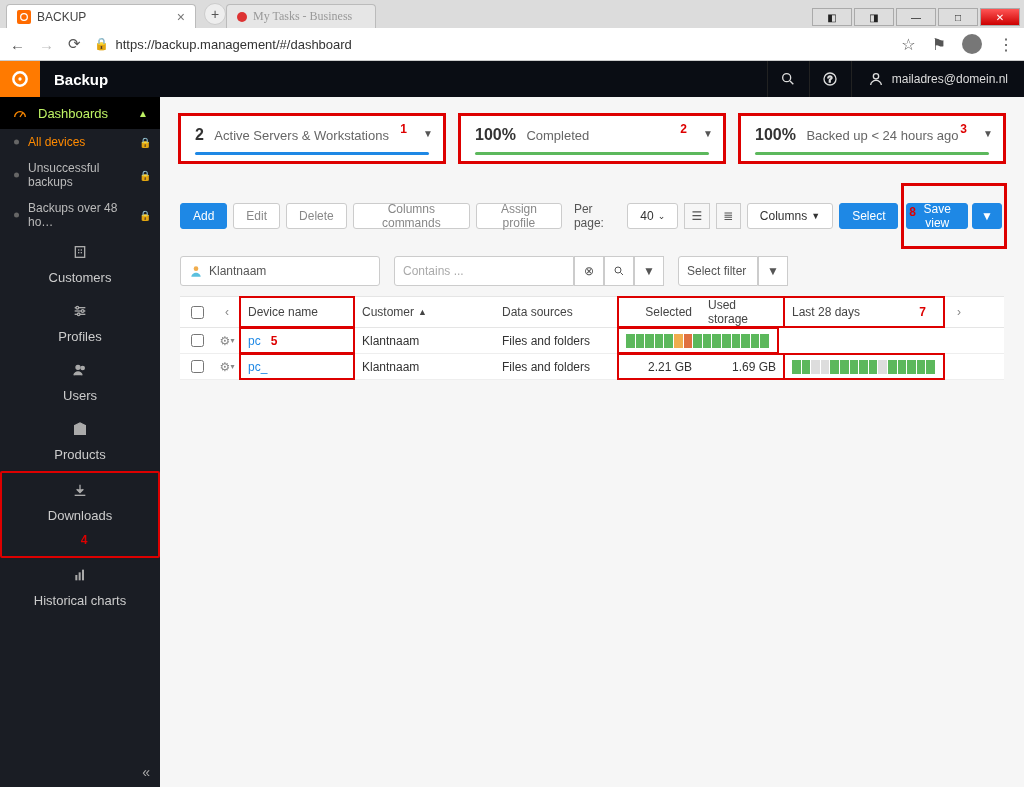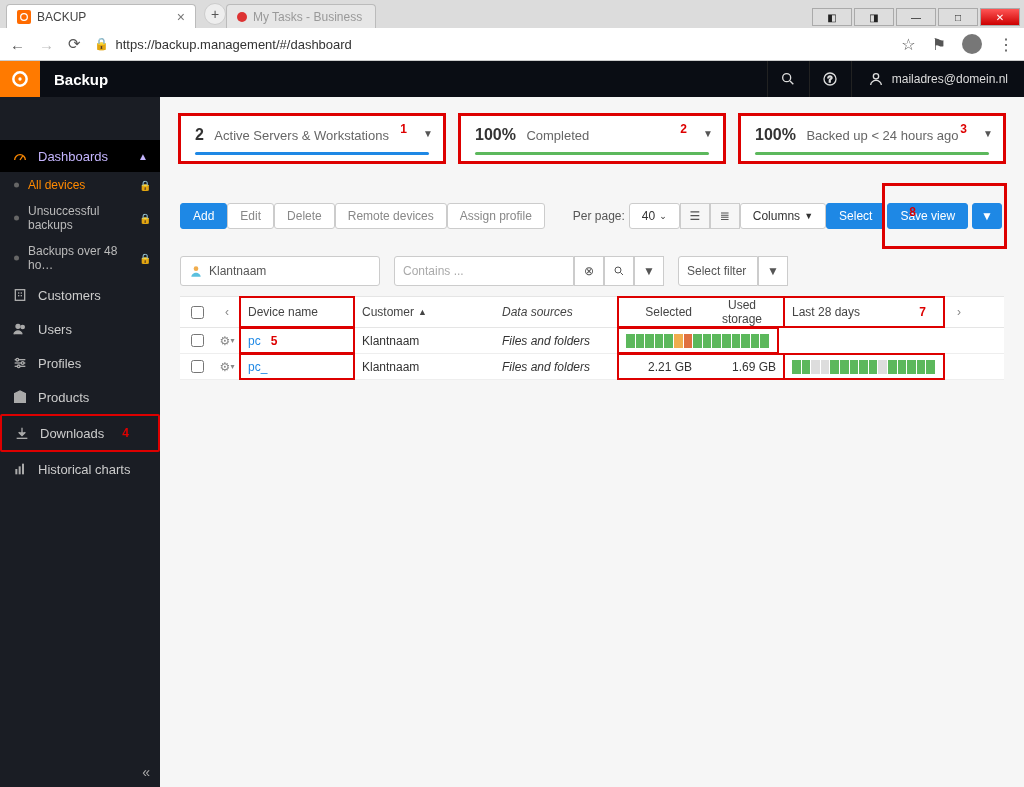--- a/index.html
+++ b/index.html
@@ -29,45 +29,45 @@
 .app-brand svg{width:20px;height:20px;}
 .app-title { font-size:15px; font-weight:600; padding-left:14px; }
 .app-header .spacer{flex:1;}
 .hdr-icon-btn { width:42px; height:36px; display:flex; align-items:center; justify-content:center; border-left:1px solid #222; color:#ddd;}
 .hdr-user { border-left:1px solid #222; padding:0 16px; font-size:12px; display:flex; align-items:center; gap:8px; color:#ddd; height:36px;}
 
 
 .app-body { display:flex; height: calc(787px - 28px - 32px - 36px); }
 .sidebar { width:160px; background:#1a1d24; color:#ccc; font-size:13px; display:flex; flex-direction:column; position:relative;}
 .side-section { display:flex; align-items:center; padding:8px 12px; gap:10px; cursor:pointer;}
-.side-section.active { background:#000; color:#c4b5fd;margin-top:43px; }
+.side-section.active { background:#000; color:#bef264; }
 .side-section .chev { margin-left:auto; font-size:10px;}
 .side-sub { padding:6px 8px 6px 28px; font-size:12px; color:#bbb; display:flex; align-items:center; position:relative;}
 .side-sub.orange { color:#ff8a00; }
 .side-sub::before{ content:""; position:absolute; left:14px; top:50%; width:5px; height:5px; background:#666; border-radius:50%; transform:translateY(-50%);}
 .side-sub .lockicon{ margin-left:auto; font-size:10px; color:#888;}
-.side-item { display:flex; align-items:center; padding:9px 12px; gap:10px; cursor:pointer; font-size:13px;}
+.side-item { display:flex; align-items:center; padding:9px 12px; gap:10px; cursor:pointer; font-size:13px;flex-direction:column;}
 .side-item svg{width:16px;height:16px; fill:#aaa;}
 .side-collapse { position:absolute; bottom:8px; right:10px; color:#aaa; font-size:14px;}
 .downloads-hl { border:2px solid #d00; border-radius:2px; }
 .downloads-num { color:#d00; font-weight:bold; margin-left:8px; font-size:12px;}
 
 
 .main { flex:1; background:#f6f6f6; padding:18px 20px 0 20px; position:relative;}
 .stat-row { display:flex; gap:16px; }
 .stat-card { flex:1; background:#fff; border:1px solid #ddd; padding:10px 14px 6px 14px; position:relative; outline:3px solid #d00; outline-offset:-1px;}
 .stat-num { font-size:16px; font-weight:600; color:#333; margin-right:6px;}
 .stat-label { font-size:13px; color:#666; }
 .stat-caret { position:absolute; right:10px; top:12px; font-size:10px; color:#555;}
 .stat-bar { height:3px; margin-top:8px; border-radius:2px;}
 .stat-annot { position:absolute; color:#d00; font-weight:bold; font-size:12px; top:6px; right:36px;}
 .blue{ background:#1e88e5;} .green{ background:#5cb85c;}
 
 
-.toolbar { margin-top:24px; display:flex; align-items:center; }
+.toolbar { margin-top:24px; display:flex; align-items:center; gap:6px; }
 .btn { height:26px; padding:0 12px; font-size:12px; border:1px solid #ccc; background:#fff; color:#888; border-radius:3px; display:inline-flex; align-items:center; }
 .btn.primary { background:#1e88e5; color:#fff; border-color:#1e88e5;}
 .btn.save { background:#1e88e5; color:#fff; border-color:#1e88e5;}
 .toolbar .sp { flex:1; }
 .per-page-label{font-size:12px; color:#555; margin-right:4px;}
 .viewbtn{ width:30px; height:26px; border:1px solid #ccc; display:inline-flex;align-items:center;justify-content:center; font-size:12px; color:#555;}
 .toolbar-right-box{ outline:3px solid #d00; padding:17px 2px; display:flex; gap:4px; align-items:flex-end;}
 .annot8{ position:absolute; color:#d00; font-weight:bold; font-size:12px;}
 
 
@@ -80,29 +80,29 @@
 .contains-group .sq{ width:30px; justify-content:center;}
 
 
 .table { margin-top:10px; background:#fff; }
 .thead { display:flex; align-items:center; height:32px; font-size:12px; color:#444; border-top:1px solid #e5e5e5; border-bottom:1px solid #e5e5e5;}
 .th, .td { padding:0 8px; display:flex; align-items:center; height:100%;}
 .col-check{width:34px; justify-content:center;}
 .col-nav{width:26px; justify-content:center; color:#888;}
 .col-device{width:114px;}
 .col-customer{width:140px;}
-.col-datasrc{width:124px;font-style:italic;}
+.col-datasrc{width:124px;}
 .col-selected{width:82px; justify-content:flex-end;}
 .col-used{width:84px; justify-content:flex-end;}
 .col-chart{width:160px;}
 .col-scroll{width:30px; justify-content:center; color:#888;}
 .th.hl, .tdgroup.hl { outline:2px solid #d00; outline-offset:-1px;}
 .trow { display:flex; align-items:center; height:26px; font-size:12px; color:#333; border-bottom:1px solid #eee;}
 .trow .link{ color:#1e88e5; }
-.tdgroup{ display:flex; height:100%;text-align:center;}
+.tdgroup{ display:flex; height:100%;}
 .th .sort{ font-size:9px; margin-left:4px;}
 .annot-in{ color:#d00; font-weight:bold; font-size:12px; margin-left:10px;}
 .chartbar{ height:14px; width:150px; display:flex;}
 .chartbar span{ height:100%;}
 input[type=checkbox]{ width:13px; height:13px;}
 .gearcell{ font-size:12px; color:#888;}
 </style>
 </head>
 <body>
 
@@ -113,21 +113,21 @@
           <svg viewBox="0 0 24 24">
             <circle cx="12" cy="12" r="8" fill="none" stroke="#fff" stroke-width="3"></circle>
           </svg>
         </span>
       <span>BACKUP</span>
       <span class="close">×</span>
     </div>
     <div class="newtab">+</div>
     <div class="tab tab-ghost">
       <span style="width:10px;height:10px;border-radius:50%;background:#d33;margin-right:6px;"></span>
-      <span style="overflow:hidden;text-overflow:ellipsis;white-space:nowrap;">My Tasks - Business</span>
+      <span style="overflow:hidden;text-overflow:ellipsis;white-space:nowrap;font-family:Liberation Serif, serif;">My Tasks - Business</span>
     </div>
     <div class="window-controls">
       <div class="wc">◧</div>
       <div class="wc">◨</div>
       <div class="wc">—</div>
       <div class="wc">□</div>
       <div class="wc red">✕</div>
     </div>
   </div>
   <div class="addrbar">
@@ -202,42 +202,42 @@
     </div>
     <div class="side-item">
       <svg viewBox="0 0 24 24">
           <rect x="5" y="4" width="14" height="16" fill="none" stroke="#aaa" stroke-width="2"></rect>
           <rect x="9" y="8" width="2" height="2" fill="#aaa"></rect>
           <rect x="13" y="8" width="2" height="2" fill="#aaa"></rect>
           <rect x="9" y="12" width="2" height="2" fill="#aaa"></rect>
           <rect x="13" y="12" width="2" height="2" fill="#aaa"></rect>
         </svg>
       <span>Customers</span>
-    </div>
-    <div class="side-item">
-      <svg viewBox="0 0 24 24" fill="none" stroke="#aaa" stroke-width="2">
-          <circle cx="9" cy="8" r="3"></circle>
-          <circle cx="16" cy="9" r="2.5"></circle>
-          <path d="M3 20c0-3 3-5 6-5s6 2 6 5"></path>
-        </svg>
-      <span>Users</span>
     </div>
     <div class="side-item">
       <svg viewBox="0 0 24 24" fill="none" stroke="#aaa" stroke-width="2">
           <line x1="4" y1="7" x2="20" y2="7"></line>
           <line x1="4" y1="12" x2="20" y2="12"></line>
           <line x1="4" y1="17" x2="20" y2="17"></line>
           <circle cx="8" cy="7" r="2" fill="#1a1d24"></circle>
           <circle cx="16" cy="12" r="2" fill="#1a1d24"></circle>
           <circle cx="10" cy="17" r="2" fill="#1a1d24"></circle>
         </svg>
       <span>Profiles</span>
     </div>
     <div class="side-item">
       <svg viewBox="0 0 24 24" fill="none" stroke="#aaa" stroke-width="2">
+          <circle cx="9" cy="8" r="3"></circle>
+          <circle cx="16" cy="9" r="2.5"></circle>
+          <path d="M3 20c0-3 3-5 6-5s6 2 6 5"></path>
+        </svg>
+      <span>Users</span>
+    </div>
+    <div class="side-item">
+      <svg viewBox="0 0 24 24" fill="none" stroke="#aaa" stroke-width="2">
           <rect x="4" y="7" width="16" height="13"></rect>
           <path d="M4 7l8-4 8 4"></path>
         </svg>
       <span>Products</span>
     </div>
     <div class="side-item downloads-hl">
       <svg viewBox="0 0 24 24" fill="none" stroke="#aaa" stroke-width="2">
           <path d="M12 4v10"></path>
           <path d="M7 11l5 5 5-5"></path>
           <path d="M4 20h16"></path>
@@ -278,21 +278,21 @@
         <span class="stat-label">Backed up &lt; 24 hours ago</span>
         <span class="stat-caret">▼</span>
         <div class="stat-bar green"></div>
       </div>
     </div>
 
     <div class="toolbar">
       <button class="btn primary">Add</button>
       <button class="btn">Edit</button>
       <button class="btn">Delete</button>
-      <button class="btn">Remote devices</button>
+      <button class="btn">Columns commands</button>
       <button class="btn">Assign profile</button>
       <div class="sp"></div>
       <span class="per-page-label">Per page:</span>
       <button class="btn" style="color:#333;">
           <span>40</span>
           <span style="font-size:9px;margin-left:4px;">⌄</span>
         </button>
       <div class="viewbtn">☰</div>
       <div class="viewbtn">≣</div>
       <button class="btn" style="color:#333;">

